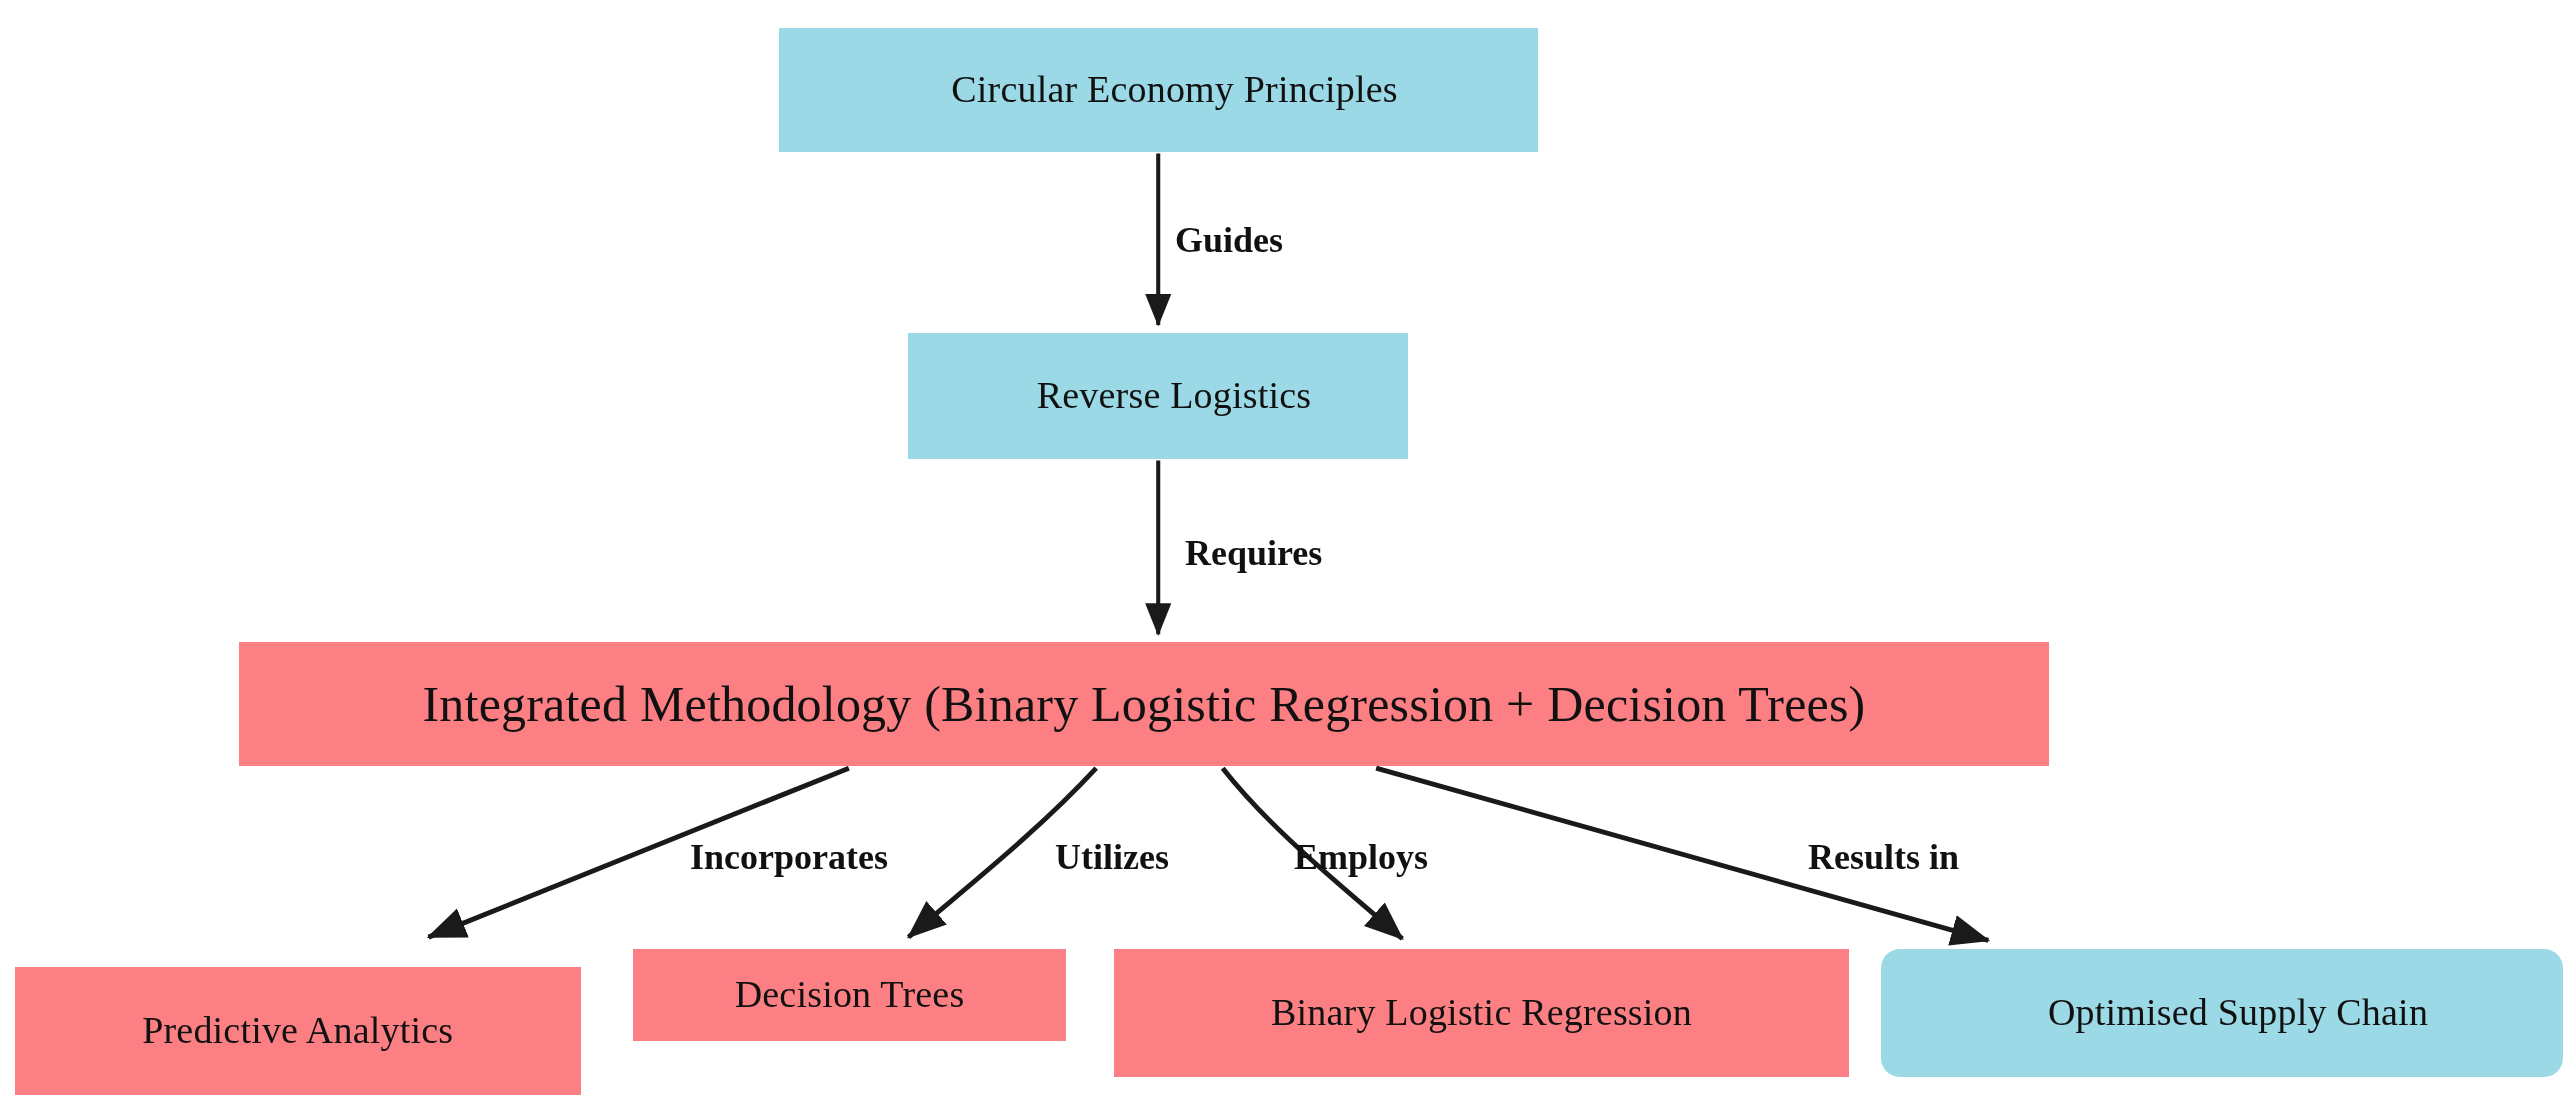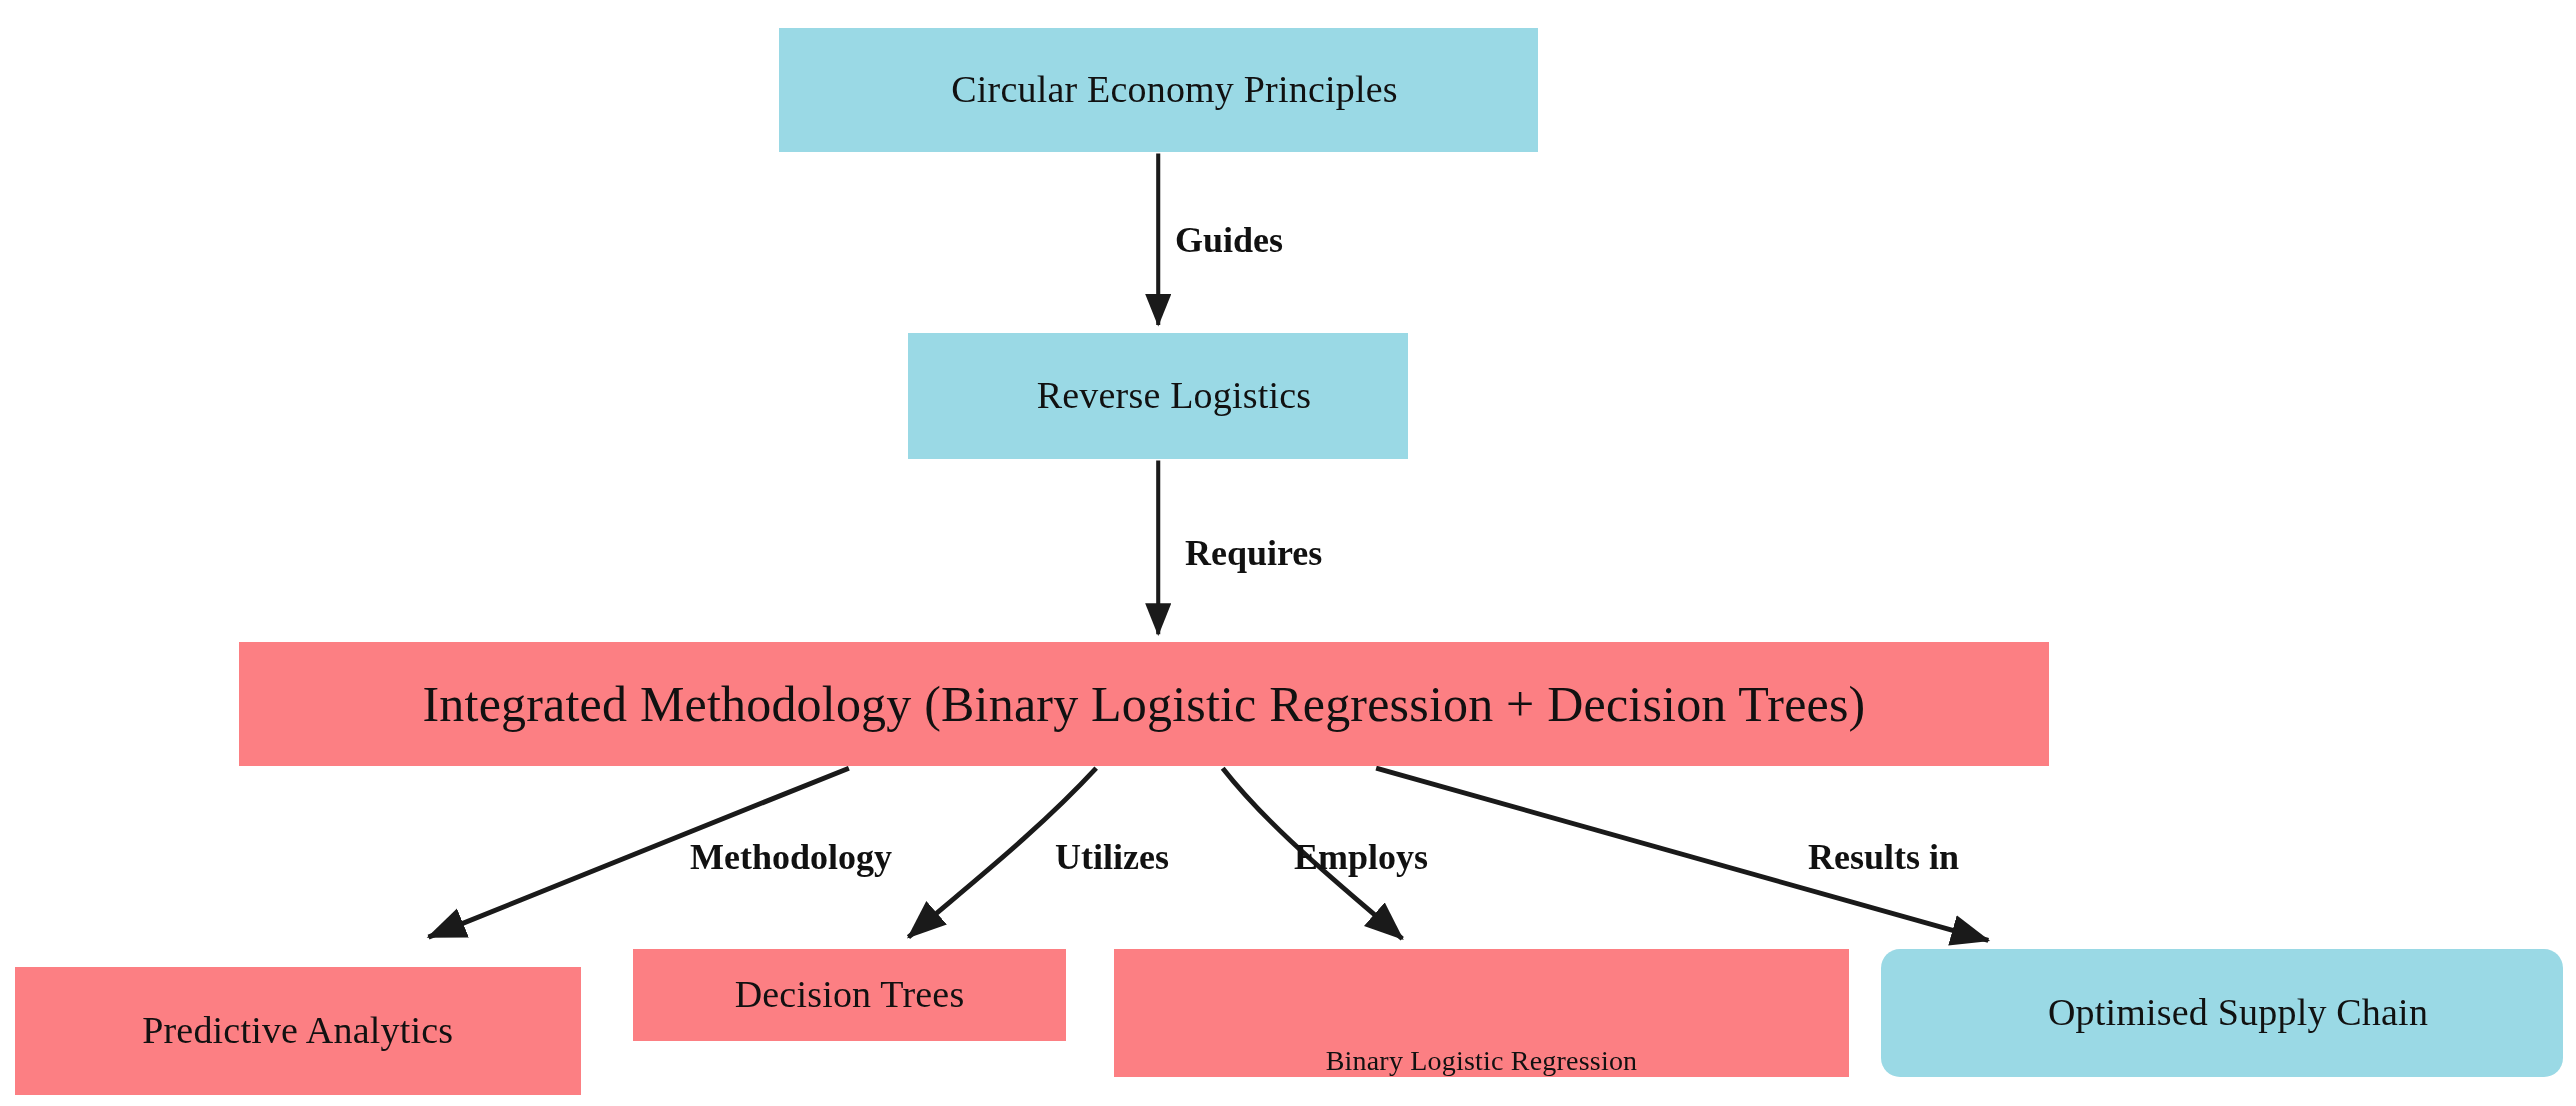--- a/index.html
+++ b/index.html
@@ -44,21 +44,21 @@
   }
   .fill-blue  { background-color: #9AD9E5; padding-left: 32px; }
   .fill-red   { background-color: #FC7F83; }
 
   
   #node-circular-economy { left: 779px;  top: 28px;   width: 759px;  height: 124px; font-size: 38px; }
   #node-reverse-logistics{ left: 908px; top: 333px;  width: 500px;  height: 126px; font-size: 38px; }
   #node-methodology      { left: 239px;  top: 642px;  width: 1810px; height: 124px; font-size: 50px; }
   #node-predictive       { left: 14.7px;   top: 949px; width: 566px;  height: 128px; font-size: 38px; margin-top: 18px; }
   #node-decision-trees   { left: 633px;  top: 949px; width: 433px;  height: 92px; font-size: 38px; }
-  #node-blr              { left: 1114px; top: 949px; width: 735px;  height: 128px; font-size: 28px; align-items: flex-end; }
+  #node-blr              { left: 1114px; top: 949px; width: 735px;  height: 128px; font-size: 38px; }
   #node-optimised        { left: 1881px; top: 949px; width: 682px;  height: 128px; font-size: 38px; border-radius: 19px; }
 
   
   .edge-label {
     position: absolute;
     color: #111111;
     font-size: 36px;
     white-space: nowrap;
     line-height: 1;
     font-weight: bold;
@@ -120,21 +120,21 @@
   </div>
 
   <div class="node fill-blue" id="node-optimised">
     <span class="node-label">Optimised Supply Chain</span>
   </div>
 
   <div class="edge-label" id="edge-label-guides">Guides</div>
 
   <div class="edge-label" id="edge-label-requires">Requires</div>
 
-  <div class="edge-label" id="edge-label-incorporates">Methodology</div>
+  <div class="edge-label" id="edge-label-incorporates">Incorporates</div>
 
   <div class="edge-label" id="edge-label-utilizes">Utilizes</div>
 
   <div class="edge-label" id="edge-label-employs">Employs</div>
 
   <div class="edge-label" id="edge-label-resultsin">Results in</div>
 
 </div>
 
 

